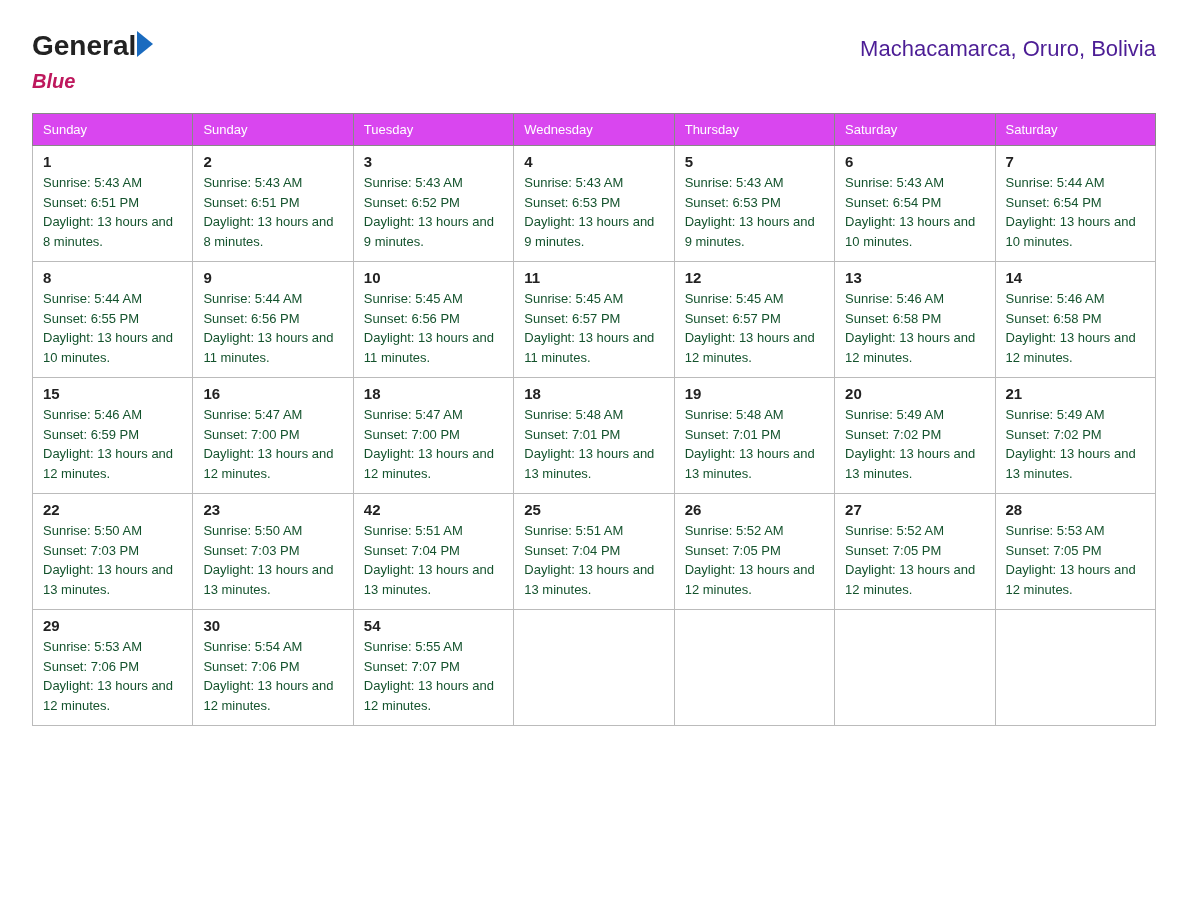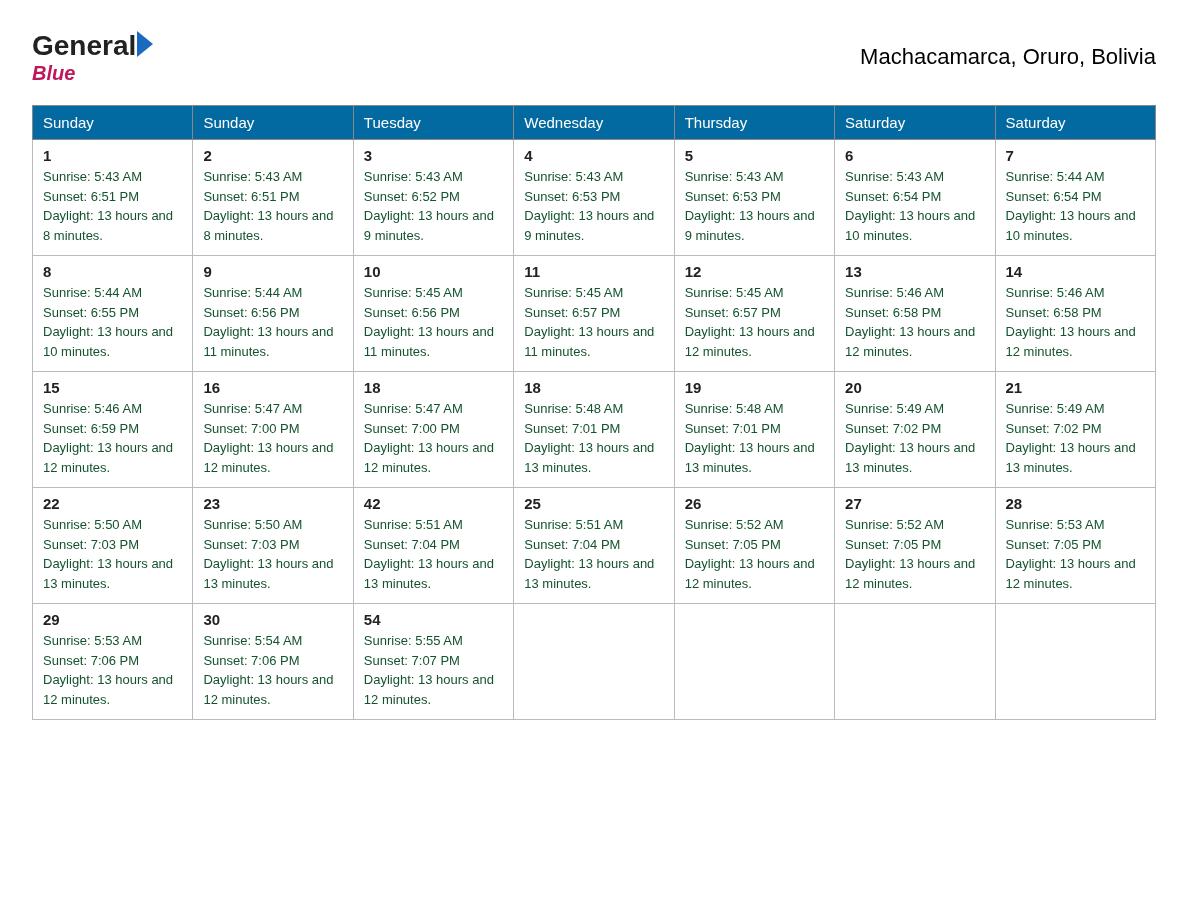--- a/index.html
+++ b/index.html
@@ -14,48 +14,49 @@
       display: flex;
       justify-content: space-between;
       align-items: flex-start;
       margin-bottom: 20px;
     }
     .logo {
       display: flex;
       flex-direction: column;
       align-items: flex-start;
       padding-top: 6px;
+      gap: 8px;
     }
     .logo-line {
       display: flex;
       align-items: center;
     }
     .title-area {
       text-align: right;
     }
     .month-title {
       font-size: 52px;
       font-weight: bold;
       color: #1a1a1a;
       line-height: 1.1;
     }
     .location-title {
       font-size: 22px;
-      color: #000000;
-      margin-top: 20px;
+      color: #4c1d95;
+      margin-top: 12px;
     }
     .calendar-table {
       width: 100%;
       border-collapse: collapse;
       border: 1px solid #888;
     }
     .calendar-table th {
-      background-color: #0369a1;
+      background-color: #d946ef;
       color: #fff;
-      font-size: 15px;
+      font-size: 13px;
       font-weight: normal;
       padding: 8px 10px;
       text-align: left;
       border: 1px solid #888;
     }
     .calendar-table td {
       vertical-align: top;
       padding: 7px 10px 10px 10px;
       border: 1px solid #bbb;
       font-size: 13px;

